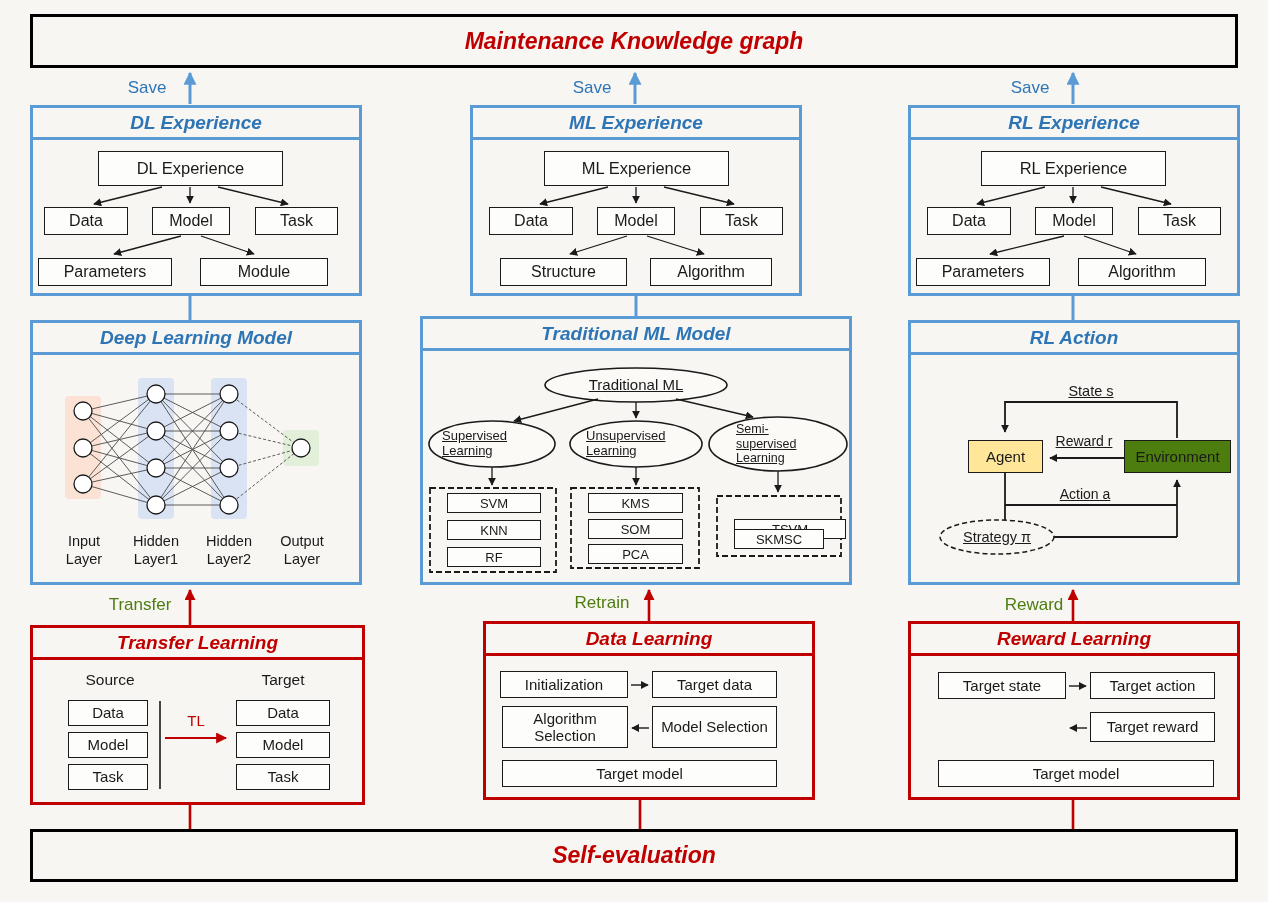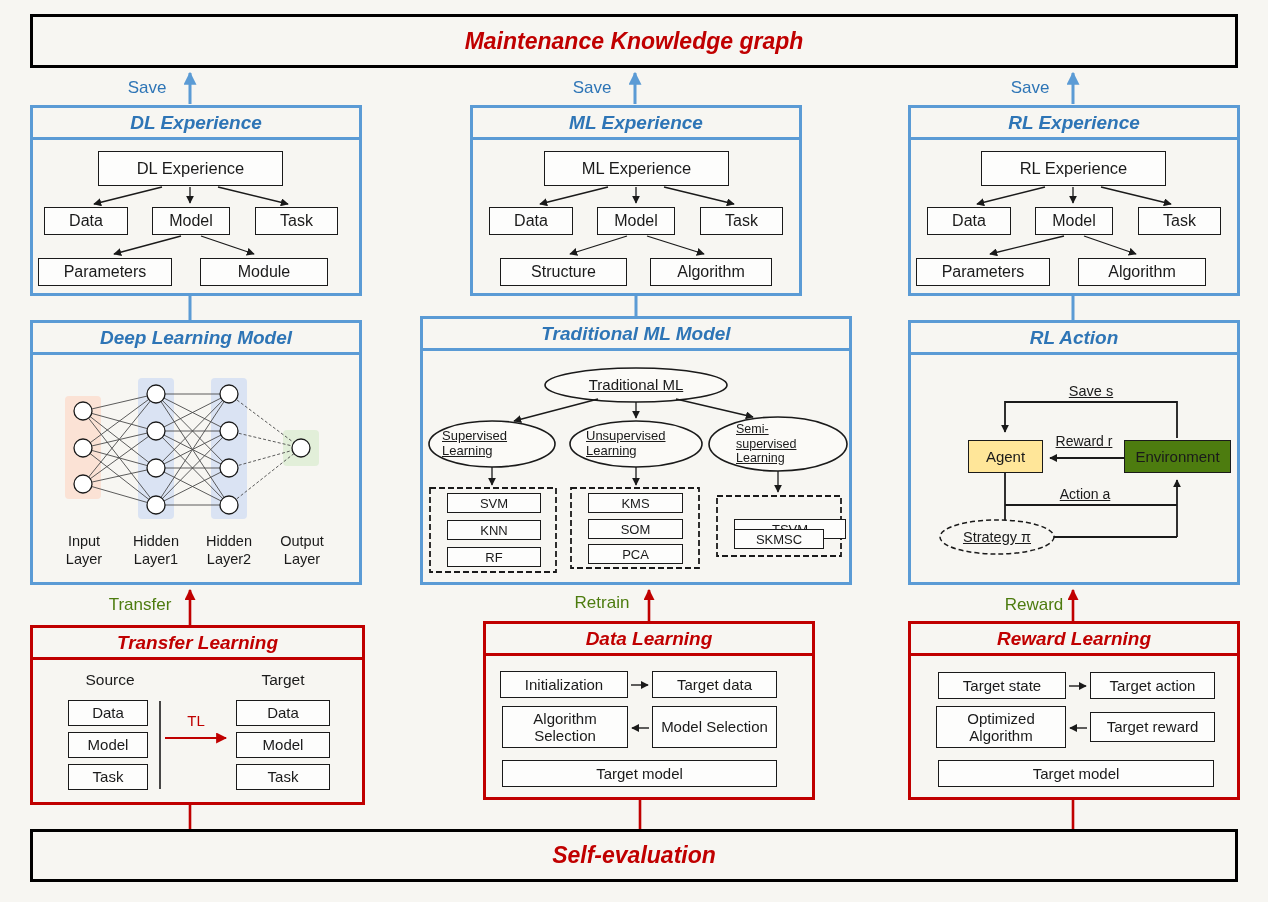--- a/index.html
+++ b/index.html
@@ -267,21 +267,21 @@
   <div class="abs alg" style="left:447px;top:547px;width:94px;height:20px;">RF</div>
   <div class="abs alg" style="left:588px;top:493px;width:95px;height:20px;">KMS</div>
   <div class="abs alg" style="left:588px;top:519px;width:95px;height:20px;">SOM</div>
   <div class="abs alg" style="left:588px;top:544px;width:95px;height:20px;">PCA</div>
   <div class="abs alg" style="left:734px;top:519px;width:112px;height:20px;">TSVM</div>
   <div class="abs alg" style="left:734px;top:529px;width:90px;height:20px;">SKMSC</div>
 
   <div class="abs panel blue-panel" style="left:908px;top:320px;width:332px;height:265px;">
     <div class="panel-header">RL Action</div>
   </div>
-  <div class="abs lbl" style="left:1048px;top:383px;width:86px;height:16px;font-size:14.5px;">Save s</div>
+  <div class="abs lbl" style="left:1048px;top:383px;width:86px;height:16px;font-size:14.5px;">State s</div>
   <div class="abs lbl" style="left:1045px;top:433px;width:78px;height:16px;font-size:14px;">Reward r</div>
   <div class="abs lbl" style="left:1046px;top:486px;width:78px;height:16px;font-size:14px;">Action a</div>
   <div class="abs node small agent-box" style="left:968px;top:440px;width:75px;height:33px;">Agent</div>
   <div class="abs node small env-box" style="left:1124px;top:440px;width:107px;height:33px;">Environment</div>
   <div class="abs lbl" style="left:940px;top:528px;width:114px;height:18px;font-size:14.5px;">Strategy π</div>
 
   <div class="abs panel red-panel" style="left:30px;top:625px;width:335px;height:180px;">
     <div class="panel-header">Transfer Learning</div>
   </div>
   <div class="abs col-label" style="left:70px;top:671px;width:80px;">Source</div>
@@ -301,17 +301,16 @@
   <div class="abs node small" style="left:652px;top:671px;width:125px;height:27px;">Target data</div>
   <div class="abs node small" style="left:502px;top:706px;width:126px;height:42px;">Algorithm Selection</div>
   <div class="abs node small" style="left:652px;top:706px;width:125px;height:42px;">Model Selection</div>
   <div class="abs node small" style="left:502px;top:760px;width:275px;height:27px;">Target model</div>
 
   <div class="abs panel red-panel" style="left:908px;top:621px;width:332px;height:179px;">
     <div class="panel-header">Reward Learning</div>
   </div>
   <div class="abs node small" style="left:938px;top:672px;width:128px;height:27px;">Target state</div>
   <div class="abs node small" style="left:1090px;top:672px;width:125px;height:27px;">Target action</div>
-  <div class="abs node small" style="left:936px;top:706px;width:130px;height:42px;">Optimized Algorithm</div>
   <div class="abs node small" style="left:1090px;top:712px;width:125px;height:30px;">Target reward</div>
   <div class="abs node small" style="left:938px;top:760px;width:276px;height:27px;">Target model</div>
 
 </div>
 
 </body></html>

